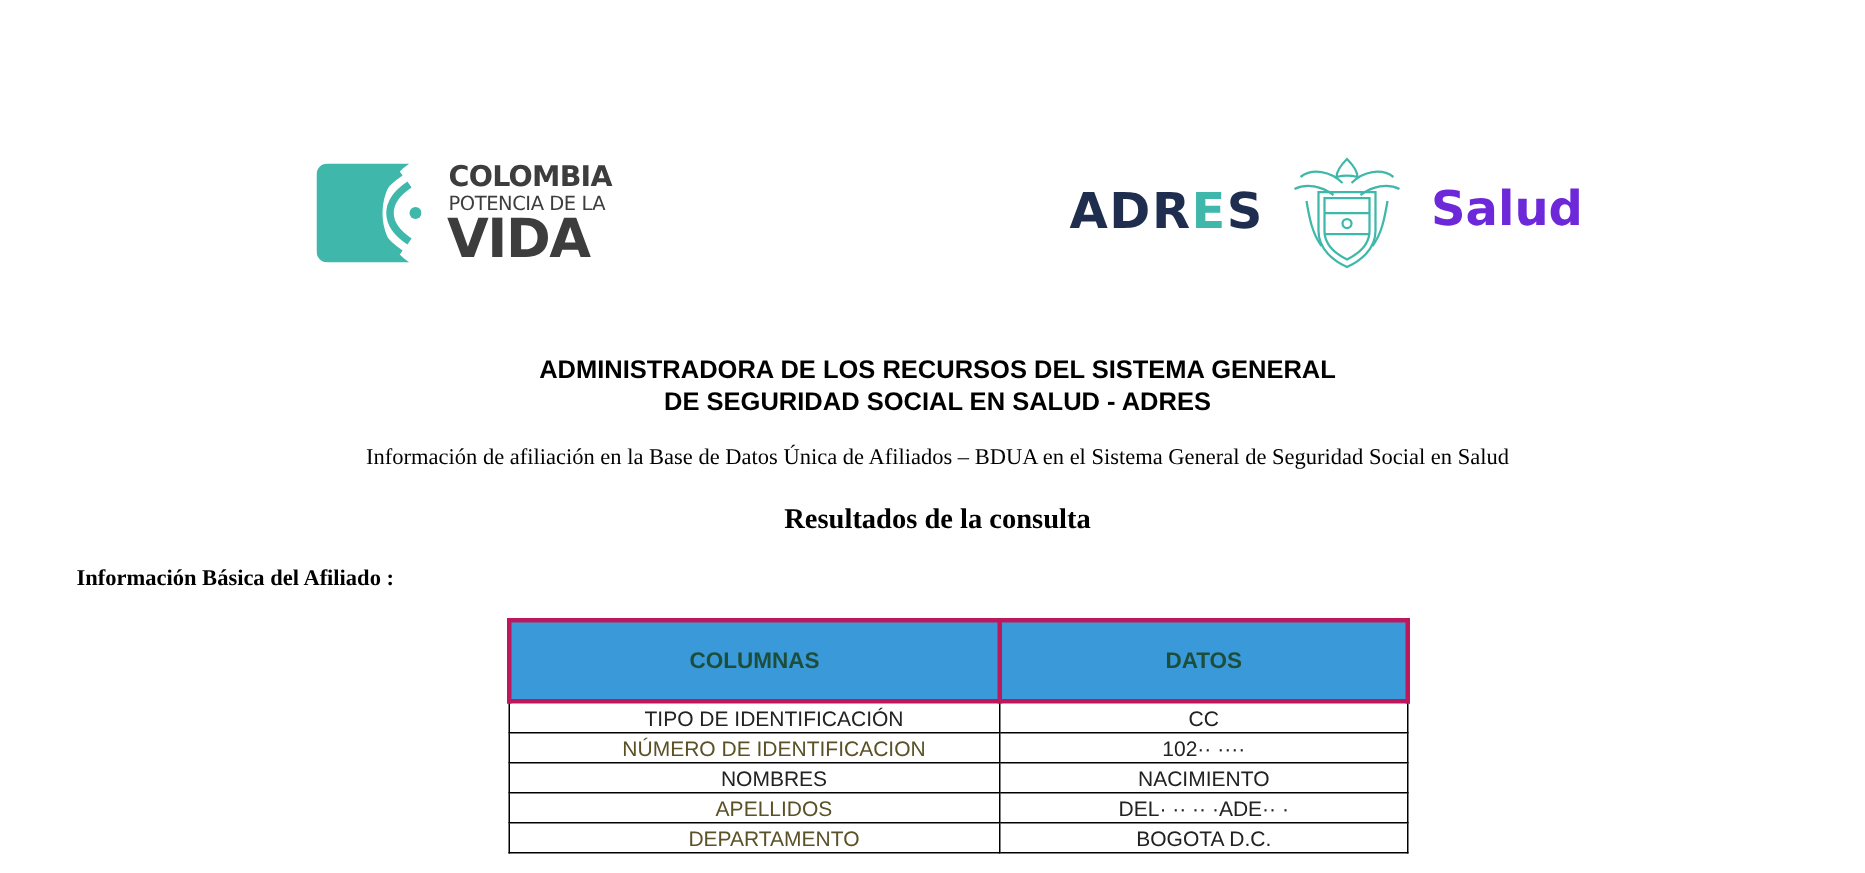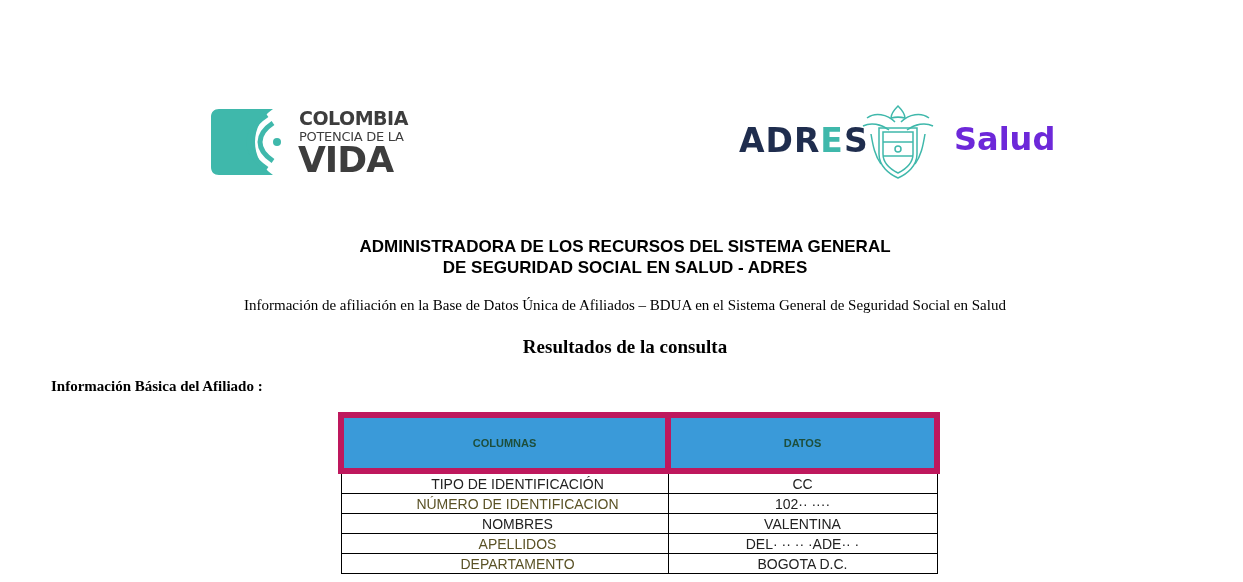--- a/index.html
+++ b/index.html
@@ -6,32 +6,32 @@
   body { width:1243px; height:582px; position:relative; overflow:hidden; font-family:"Liberation Serif", serif; color:#000; }
 
   .logo-left { position:absolute; left:211px; top:104px; width:200px; height:76px; }
   .logo-left .mark { position:absolute; left:0; top:5px; width:70px; height:66px; }
   .logo-left .txt { position:absolute; left:88px; top:0; color:#3d3d3d; font-family:"DejaVu Sans", sans-serif; }
   .logo-left .l1 { position:absolute; top:3px; left:0; font-size:19px; font-weight:bold; letter-spacing:-0.5px; white-space:nowrap; }
   .logo-left .l2 { position:absolute; top:25px; left:0; font-size:13px; letter-spacing:-0.3px; white-space:nowrap; }
   .logo-left .l3 { position:absolute; top:35px; left:-1px; font-size:36px; font-weight:bold; letter-spacing:-1px; white-space:nowrap; }
 
   .logo-right { position:absolute; left:713px; top:104px; width:330px; height:76px; }
-  .adres-word { position:absolute; left:0; top:17px; font-family:"DejaVu Sans", sans-serif; font-weight:bold; font-size:33px; color:#1f2d4e; letter-spacing:1px; white-space:nowrap;margin-left:26px; }
+  .adres-word { position:absolute; left:0; top:17px; font-family:"DejaVu Sans", sans-serif; font-weight:bold; font-size:33px; color:#1f2d4e; letter-spacing:1px; white-space:nowrap; }
   .adres-word .plus { color:#3fb8ab; }
   .crest { position:absolute; left:148px; top:0px; width:74px; height:76px; }
   .salud-word { position:absolute; left:241px; top:16px; font-family:"DejaVu Sans", sans-serif; font-weight:bold; font-size:32px; color:#6d28d9; white-space:nowrap; }
 
   .title { position:absolute; left:0; width:1250px; top:236px; text-align:center; font-family:"Liberation Sans", sans-serif; font-weight:bold; font-size:17px; line-height:21px; color:#000; }
   .subtitle { position:absolute; left:0; width:1250px; top:297px; text-align:center; font-size:15px; }
   .results-title { position:absolute; left:0; width:1250px; top:336px; text-align:center; font-weight:bold; font-size:19px; }
   .section-label { position:absolute; left:51px; top:378px; font-weight:bold; font-size:15px; }
 
   table.data { position:absolute; left:338px; top:412px; width:602px; border-collapse:collapse; font-family:"Liberation Sans", sans-serif; }
-  table.data th { background:#3a9ad9; color:#1d4e3b; font-size:11px; font-weight:bold; height:16px; padding:17px; border:6px solid #be185d; text-align:center; }
+  table.data th { background:#3a9ad9; color:#1d4e3b; font-size:15px; font-weight:bold; height:16px; padding:17px; border:3px solid #be185d; text-align:center; }
   table.data td { font-size:14px; height:19px; padding:0; border:1px solid #000; text-align:center; }
   table.data td.col { width:300px;padding-left:26px; }
   table.data tr.alt td.col { color:#5a5226; }
   table.data tr:not(.alt) td.col { color:#222; }
   table.data td.val { color:#222; }
 </style>
 </head>
 <body>
 
 <div class="logo-left">
@@ -86,21 +86,21 @@
     <tr>
       <td class="col">TIPO DE IDENTIFICACIÓN</td>
       <td class="val">CC</td>
     </tr>
     <tr class="alt">
       <td class="col">NÚMERO DE IDENTIFICACION</td>
       <td class="val">102·· ····</td>
     </tr>
     <tr>
       <td class="col">NOMBRES</td>
-      <td class="val">VALENTINA</td>
+      <td class="val">NACIMIENTO</td>
     </tr>
     <tr class="alt">
       <td class="col">APELLIDOS</td>
       <td class="val">DEL· ·· ·· ·ADE·· ·</td>
     </tr>
     <tr class="alt">
       <td class="col">DEPARTAMENTO</td>
       <td class="val">BOGOTA D.C.</td>
     </tr>
   </tbody>

